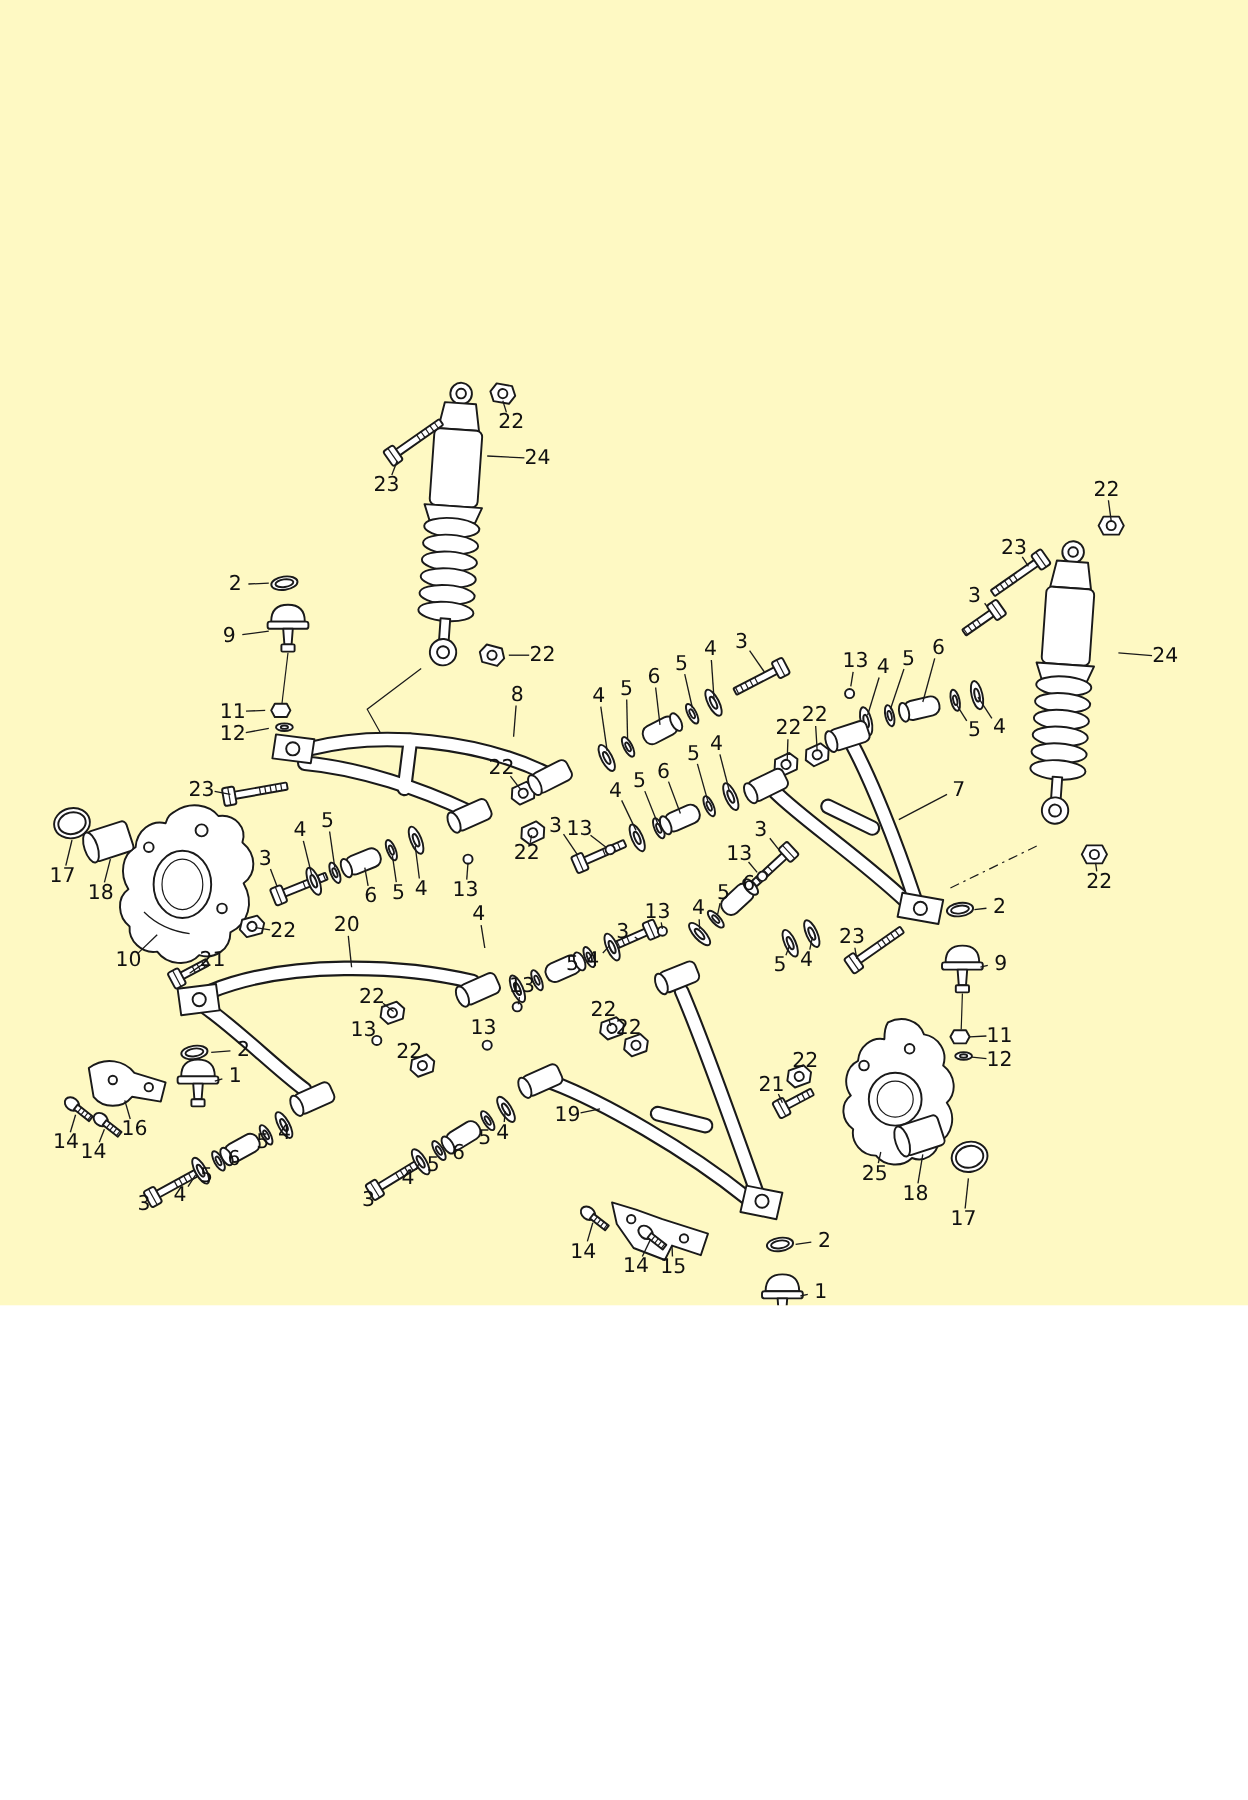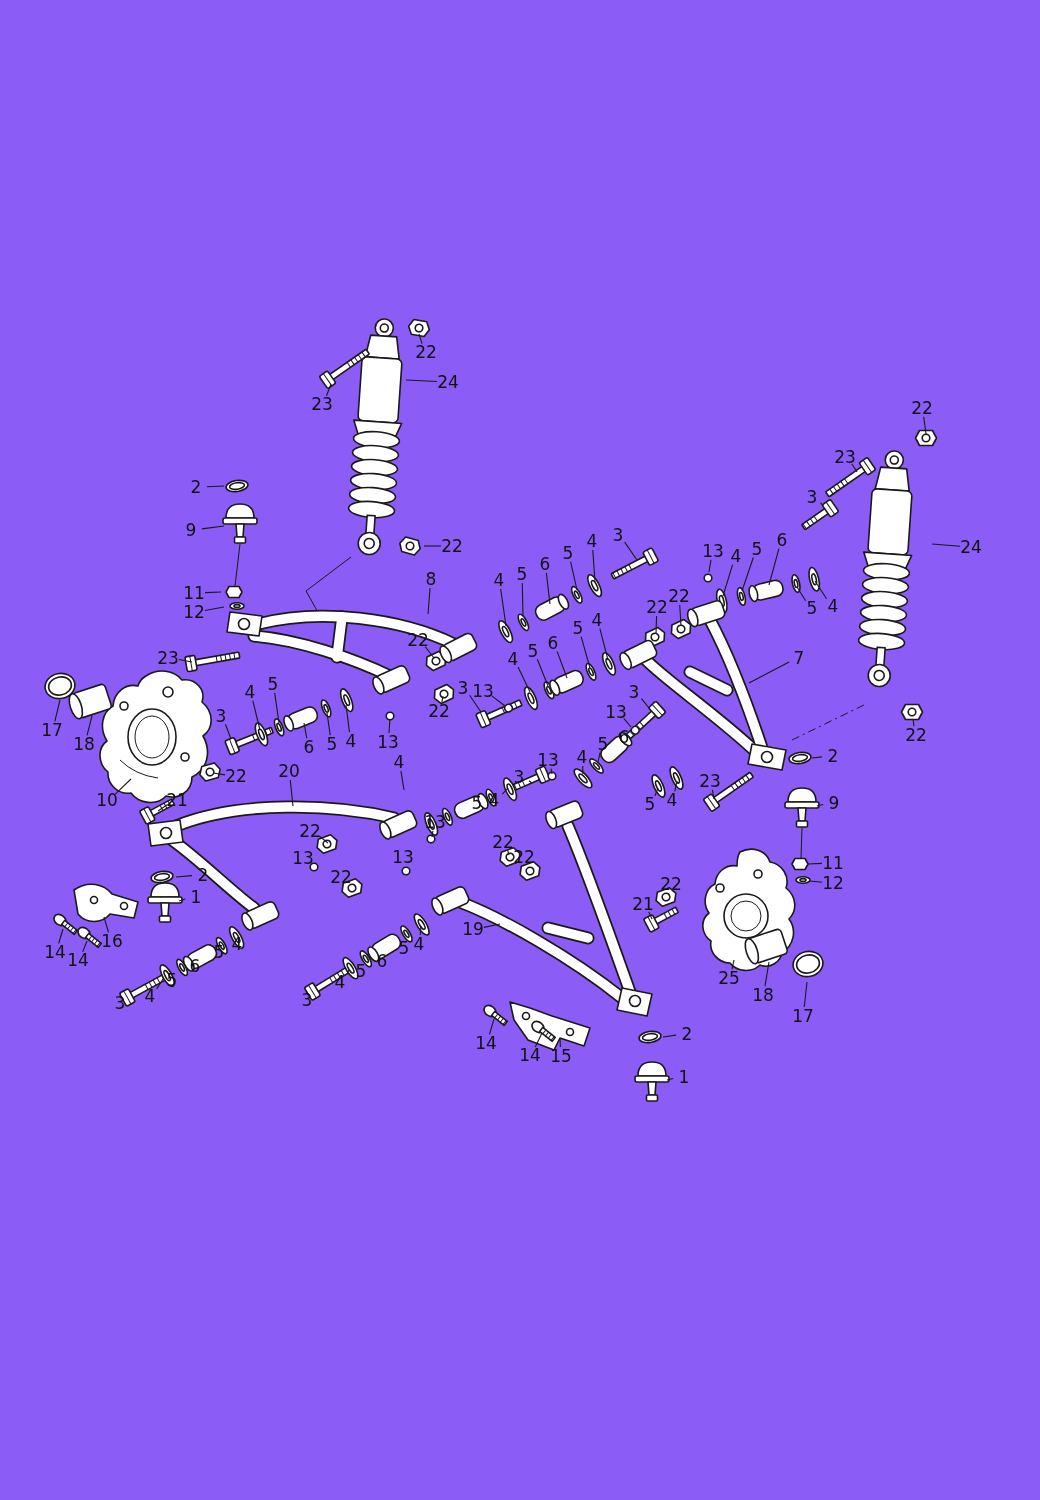--- a/index.html
+++ b/index.html
@@ -1,17 +1,17 @@
 <!DOCTYPE html>
 <html><head>
 <meta charset="utf-8">
 <title>Diagram</title>
 <style>
   html,body{margin:0;padding:0;background:#ffffff;}
-  #page{width:1040px;height:1500px;background:#8b5cf6;position:relative;overflow:hidden;
+  #page{width:1040px;height:1088px;background:#fef9c3;position:relative;overflow:hidden;
         font-family:"DejaVu Sans","Liberation Sans",sans-serif;text-align:center;}
   svg{display:block;}
   .ln{fill:#ffffff;stroke:#1a1a1a;stroke-width:1.6;stroke-linejoin:round;}
   .lnthin{fill:none;stroke:#1a1a1a;stroke-width:1;}
   .tubeO{fill:none;stroke:#1a1a1a;stroke-width:13;stroke-linecap:round;}
   .tubeI{fill:none;stroke:#ffffff;stroke-width:9.5;stroke-linecap:round;}
   .leader{stroke:#1a1a1a;stroke-width:1.1;}
   .dash{fill:none;stroke:#1a1a1a;stroke-width:1;stroke-dasharray:8 4 2 4;}
   .callout{font:17px "DejaVu Sans","Liberation Sans",sans-serif;fill:#111111;
            text-anchor:middle;dominant-baseline:central;}

